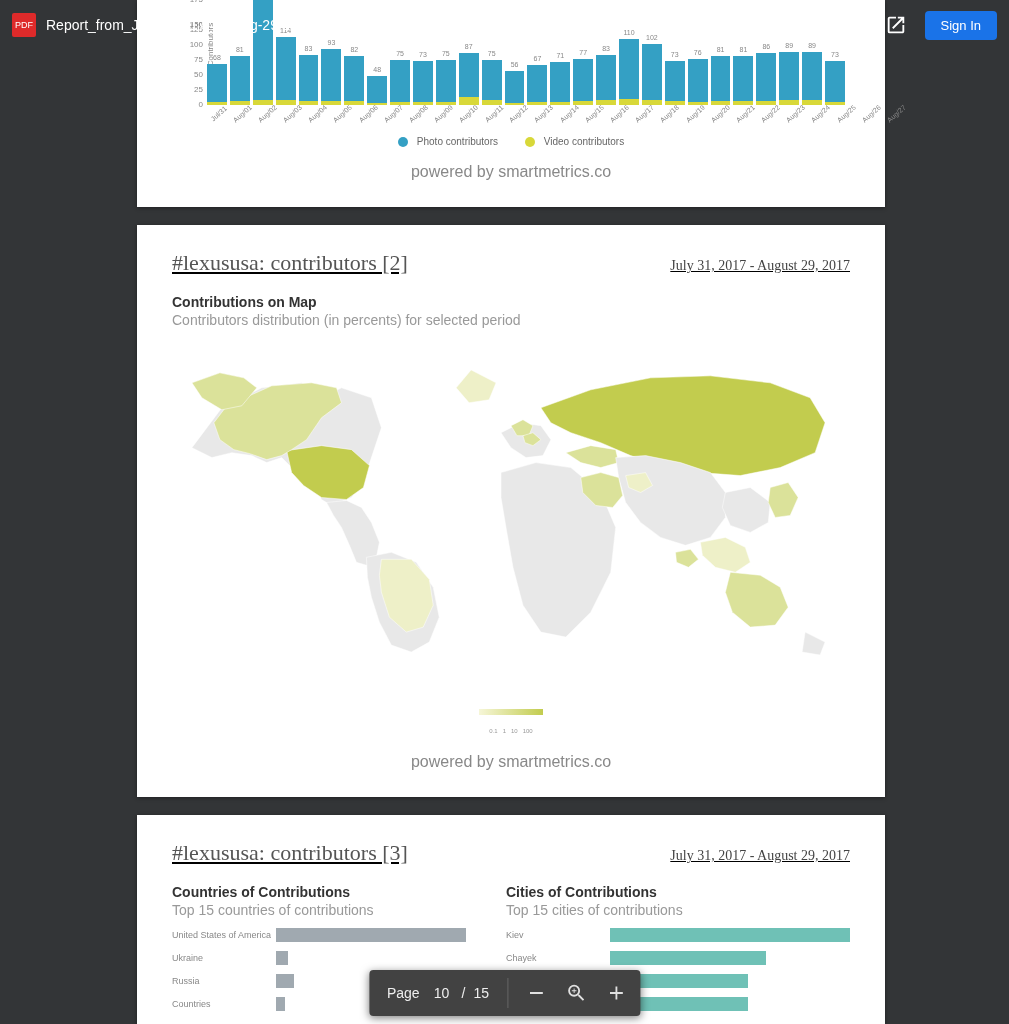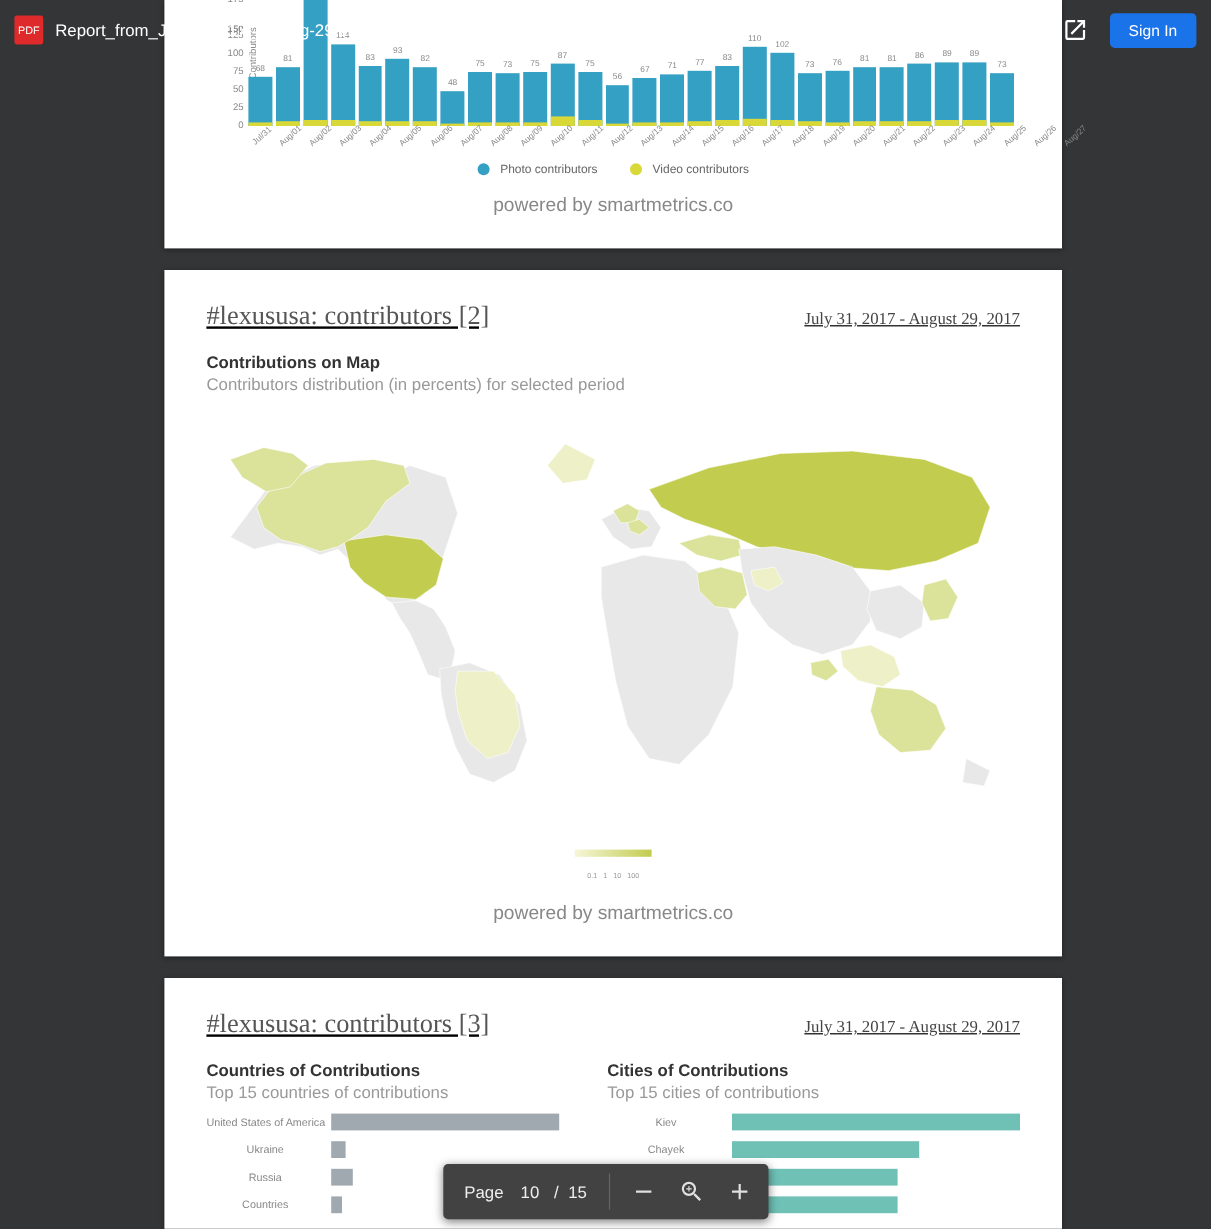--- a/index.html
+++ b/index.html
@@ -47,21 +47,21 @@
 
 .map-wrap svg { width:100%; height:auto; display:block; }
 .map-scale { text-align:center; margin-top:4px; }
 .map-scale .bar { display:inline-block; width:64px; height:6px; background:linear-gradient(to right,#f6f6d8,#c2cc4e); }
 .map-scale .t { font-size:6px; color:#999; display:inline-block; width:64px; margin-top:2px; }
 
 
 .hcharts { display:flex; gap:2px; }
 .hchart { flex:1; }
 .hrow { display:flex; align-items:center; margin-bottom:9px; height:14px; }
-.hrow .lbl { width:104px; text-align:center; font-size:9px; color:#888; padding-right:6px; white-space:nowrap; }
+.hrow .lbl { width:104px; text-align:left; font-size:9px; color:#888; padding-right:6px; white-space:nowrap; }
 .hrow .bar { height:14px; }
 .countries .bar { background:#a0a9b0; }
 .cities .bar { background:#6fc1b6; }
 
 
 .ctrl { position:absolute; left:50%; transform:translateX(-50%); bottom:8px; background:#424242; border-radius:4px; height:46px; display:flex; align-items:center; color:#eee; font-size:14px; padding:0 4px; z-index:30; box-shadow:0 2px 8px rgba(0,0,0,.5); }
 .ctrl .pglabel { padding:0 10px 0 14px; }
 .ctrl input { width:24px; background:transparent; border:none; color:#eee; font-size:14px; text-align:center; }
 .ctrl .slash { padding:0 8px; }
 .ctrl .sep { width:1px; height:30px; background:#666; margin:0 8px; }

